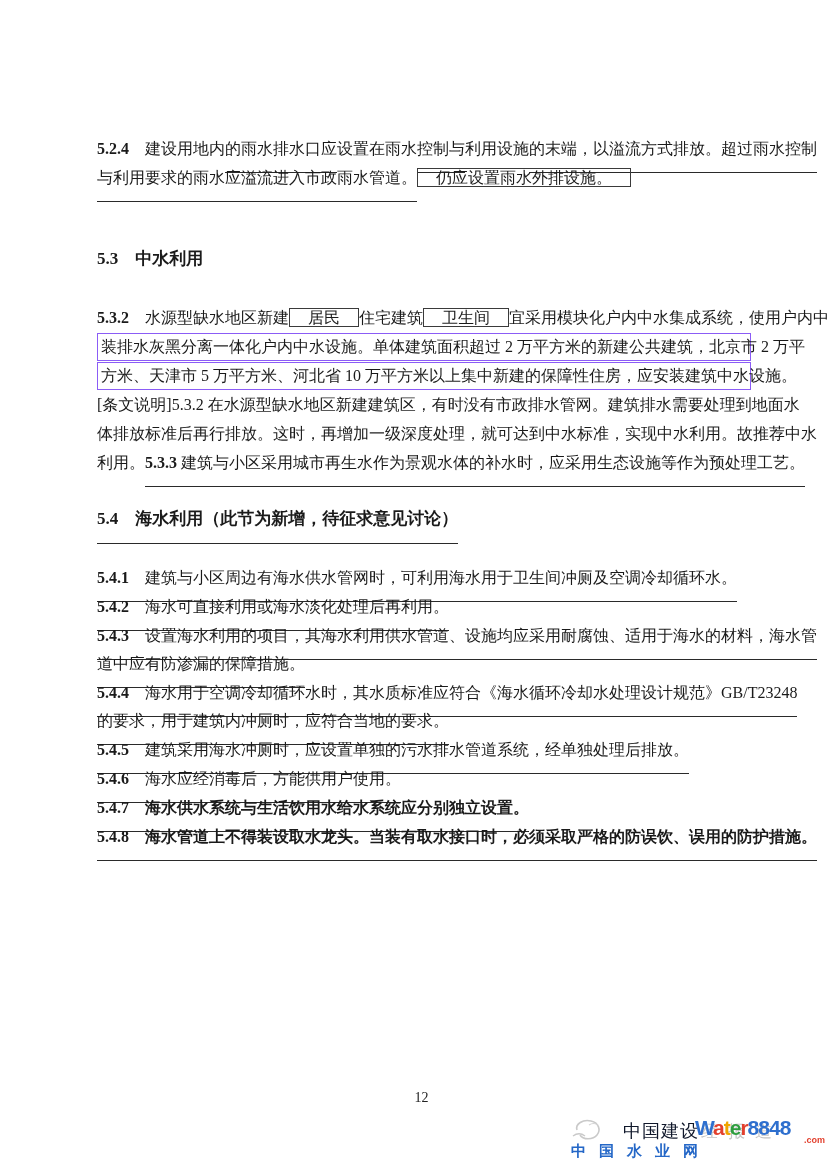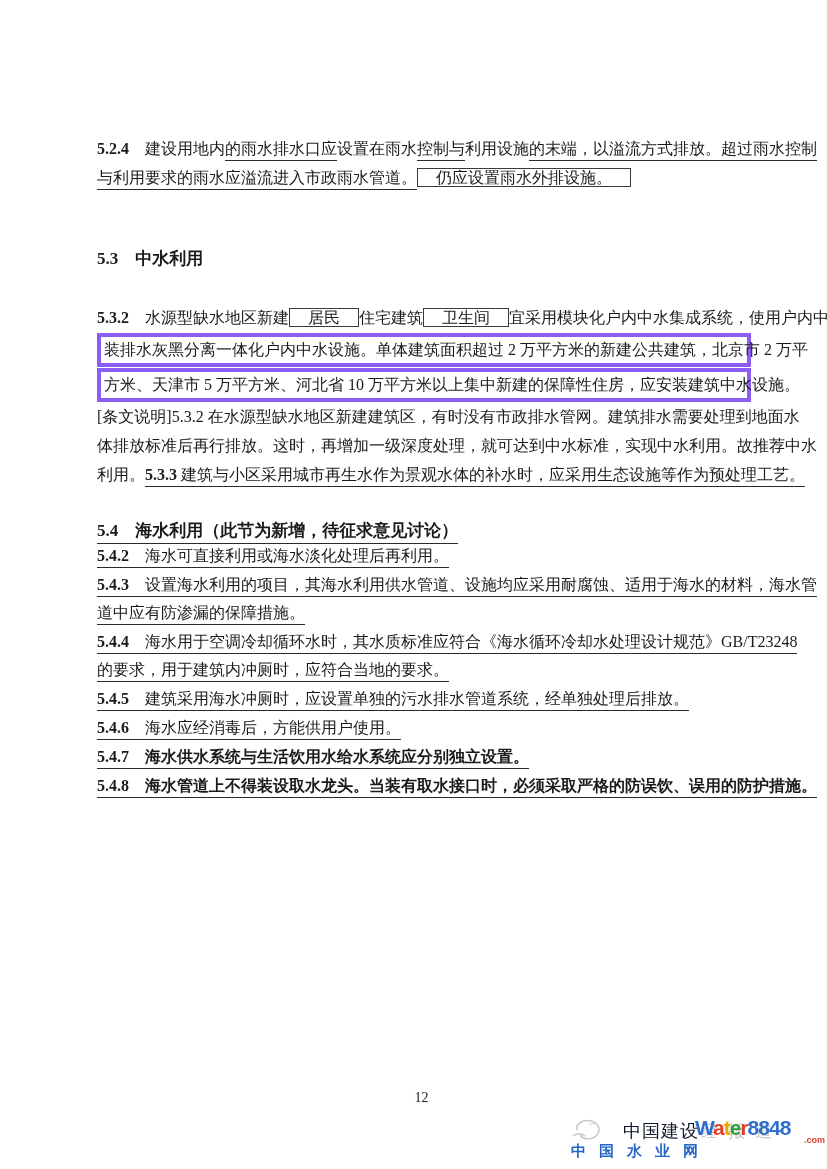--- a/index.html
+++ b/index.html
@@ -14,23 +14,23 @@
   }
   .content{
     position:absolute;left:97px;top:134px;width:654px;
     font-size:16px;
   }
   .block{margin:0;}
   .line{line-height:28px;white-space:nowrap;}
   .para .line{line-height:29px;}
   .run{display:inline;}
   .run.b{font-weight:700;}
-  .run.u{border-bottom:1px solid #2a2a2a;padding-bottom:3px;}
+  .run.u{border-bottom:1px solid #2a2a2a;padding-bottom:15px;}
   .run.bx{border:1px solid #3a3a3a;padding:0 18px;}
-  .line.lbox{border:4px solid #8b5cf6;padding:0 3px;line-height:26px;margin-top:1px;}
+  .line.lbox{border:1px solid #8b5cf6;padding:0 3px;line-height:26px;margin-top:1px;}
   .heading{text-align:left;font-size:17px;}
   .heading .line{line-height:22px;}
   [data-block-id="5.3"]{margin-top:56px;}
   [data-block-id="5.3.2"]{margin-top:33px;}
   [data-block-id="5.4"]{margin-top:31px;}
   [data-block-id="5.4.1"]{margin-top:34px;}
   .item{margin-bottom:1px;}
   .footer-page{
     position:absolute;top:1090px;left:8px;width:100%;
     text-align:center;font-size:14px;color:#222;
@@ -83,20 +83,23 @@
         <div class="line"><span class="run b">5.3.2　</span><span class="run">水源型缺水地区新建</span><span class="run bx">居民</span><span class="run">住宅建筑</span><span class="run bx">卫生间</span><span class="run">宜采用模块化户内中水集成系统，使用户内中水冲厕</span><span class="run bx">安</span></div>
         <div class="line lbox"><span class="run">装排水灰黑分离一体化户内中水设施。单体建筑面积超过 2 万平方米的新建公共建筑，北京市 2 万平</span></div>
         <div class="line lbox"><span class="run">方米、天津市 5 万平方米、河北省 10 万平方米以上集中新建的保障性住房，应安装建筑中水设施。</span></div>
         <div class="line"><span class="run">[条文说明]5.3.2 在水源型缺水地区新建建筑区，有时没有市政排水管网。建筑排水需要处理到地面水</span></div>
         <div class="line"><span class="run">体排放标准后再行排放。这时，再增加一级深度处理，就可达到中水标准，实现中水利用。故推荐中水</span></div>
         <div class="line"><span class="run">利用。</span><span class="run b u">5.3.3 </span><span class="run u">建筑与小区采用城市再生水作为景观水体的补水时，应采用生态设施等作为预处理工艺。</span></div>
       </div>
       <div class="block heading" data-block-id="5.4">
         <div class="line"><span class="run b u">5.4　海水利用（此节为新增，待征求意见讨论）</span></div>
       </div>
+      <div class="block item" data-block-id="5.4.1">
+        <div class="line"><span class="run b u">5.4.1</span><span class="run u">　建筑与小区周边有海水供水管网时，可利用海水用于卫生间冲厕及空调冷却循环水。 </span></div>
+      </div>
       <div class="block item" data-block-id="5.4.2">
         <div class="line"><span class="run b u">5.4.2</span><span class="run u">　海水可直接利用或海水淡化处理后再利用。</span></div>
       </div>
       <div class="block item" data-block-id="5.4.3">
         <div class="line"><span class="run b u">5.4.3</span><span class="run u">　设置海水利用的项目，其海水利用供水管道、设施均应采用耐腐蚀、适用于海水的材料，海水管</span></div>
         <div class="line"><span class="run u">道中应有防渗漏的保障措施。 </span></div>
       </div>
       <div class="block item" data-block-id="5.4.4">
         <div class="line"><span class="run b u">5.4.4</span><span class="run u">　海水用于空调冷却循环水时，其水质标准应符合《海水循环冷却水处理设计规范》GB/T23248</span></div>
         <div class="line"><span class="run u">的要求，用于建筑内冲厕时，应符合当地的要求。</span></div>

